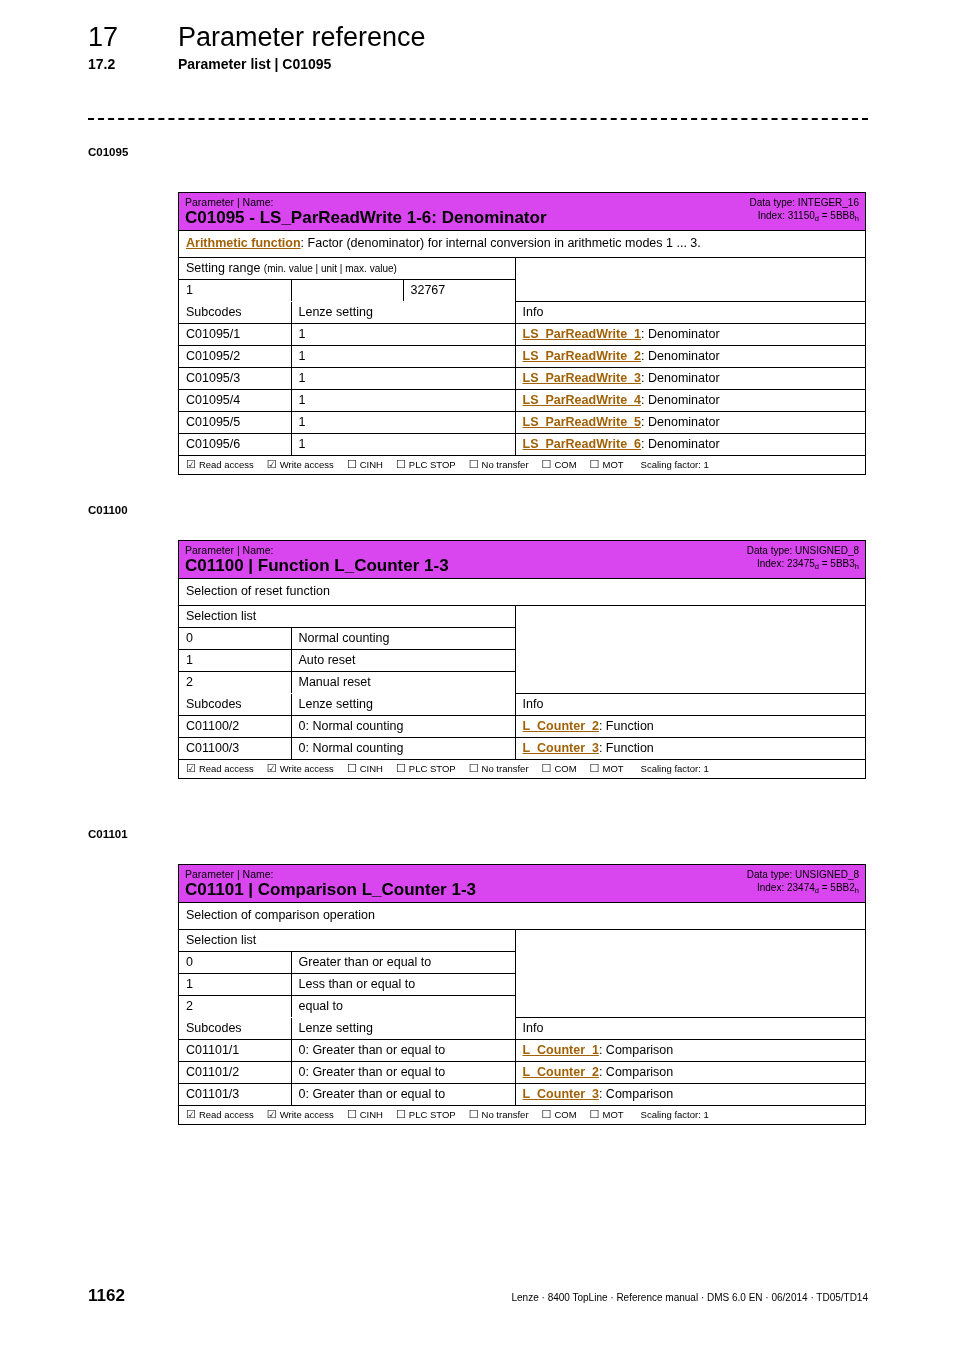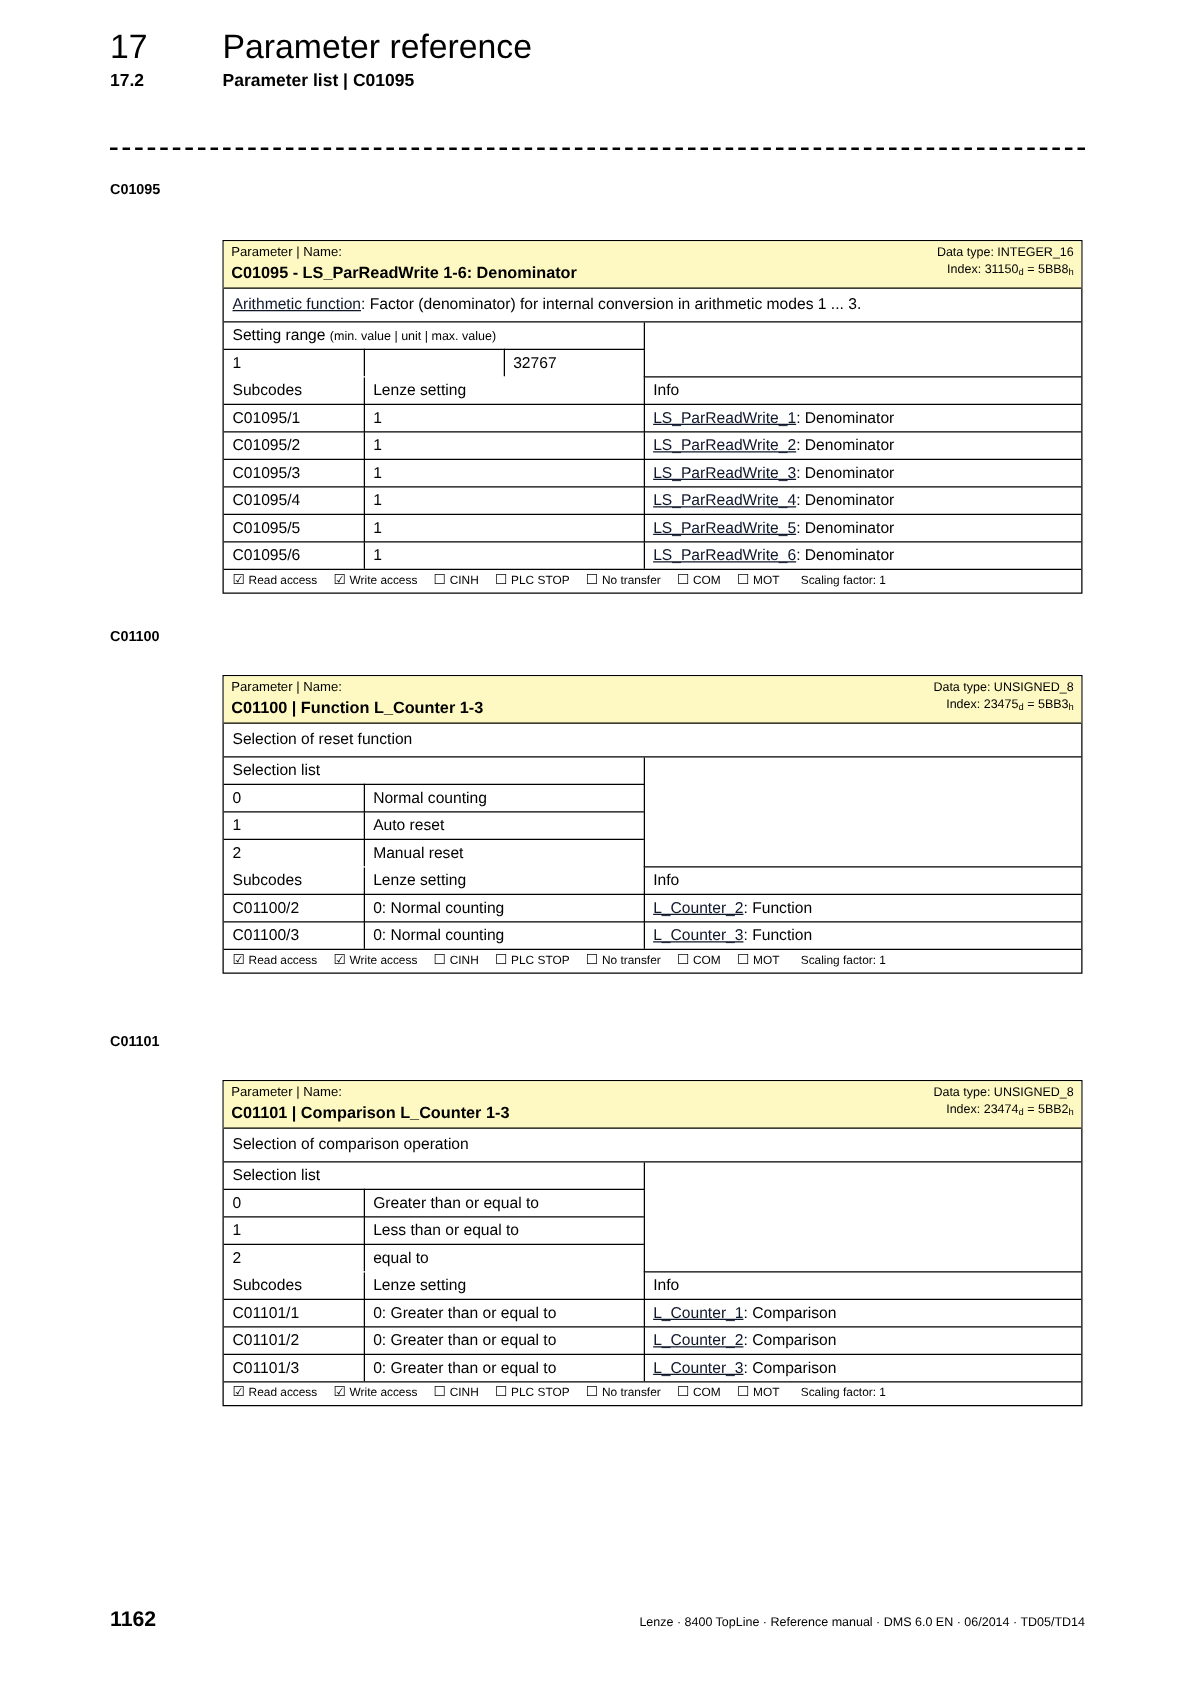--- a/index.html
+++ b/index.html
@@ -65,34 +65,34 @@
   .pblock {
     position: absolute;
     left: 178px;
     width: 688px;
     border: 1px solid #000000;
     box-sizing: border-box;
     background: #ffffff;
   }
 
   .pb-header {
-    background: #fef9c3;
+    background: #d946ef;
     display: flex;
     justify-content: space-between;
     align-items: flex-start;
     padding: 3px 6px 4px 6px;
     border-bottom: 1px solid #000000;
   }
   .pb-header-left .pb-kicker {
     font-size: 10.5px;
     font-weight: 400;
     line-height: 13px;
   }
   .pb-header-left .pb-title {
-    font-size: 13px;
+    font-size: 17px;
     font-weight: 700;
     line-height: 16px;
     margin-top: 1px;
   }
   .pb-header-right {
     text-align: right;
     font-size: 10px;
     line-height: 12.5px;
     padding-top: 1px;
     white-space: nowrap;
@@ -104,22 +104,23 @@
     top: 2px;
   }
 
   .pb-desc {
     font-size: 12.5px;
     padding: 4px 7px 5px 7px;
     border-bottom: 1px solid #000000;
     line-height: 17px;
   }
   .lnk {
-    color: #0f172a;
+    color: #a16207;
     text-decoration: underline;
+    font-weight: bold;
   }
 
   table.grid {
     border-collapse: collapse;
     width: 100%;
     table-layout: fixed;
   }
   table.grid td, table.grid th {
     border: 1px solid #000000;
     font-size: 12.5px;

